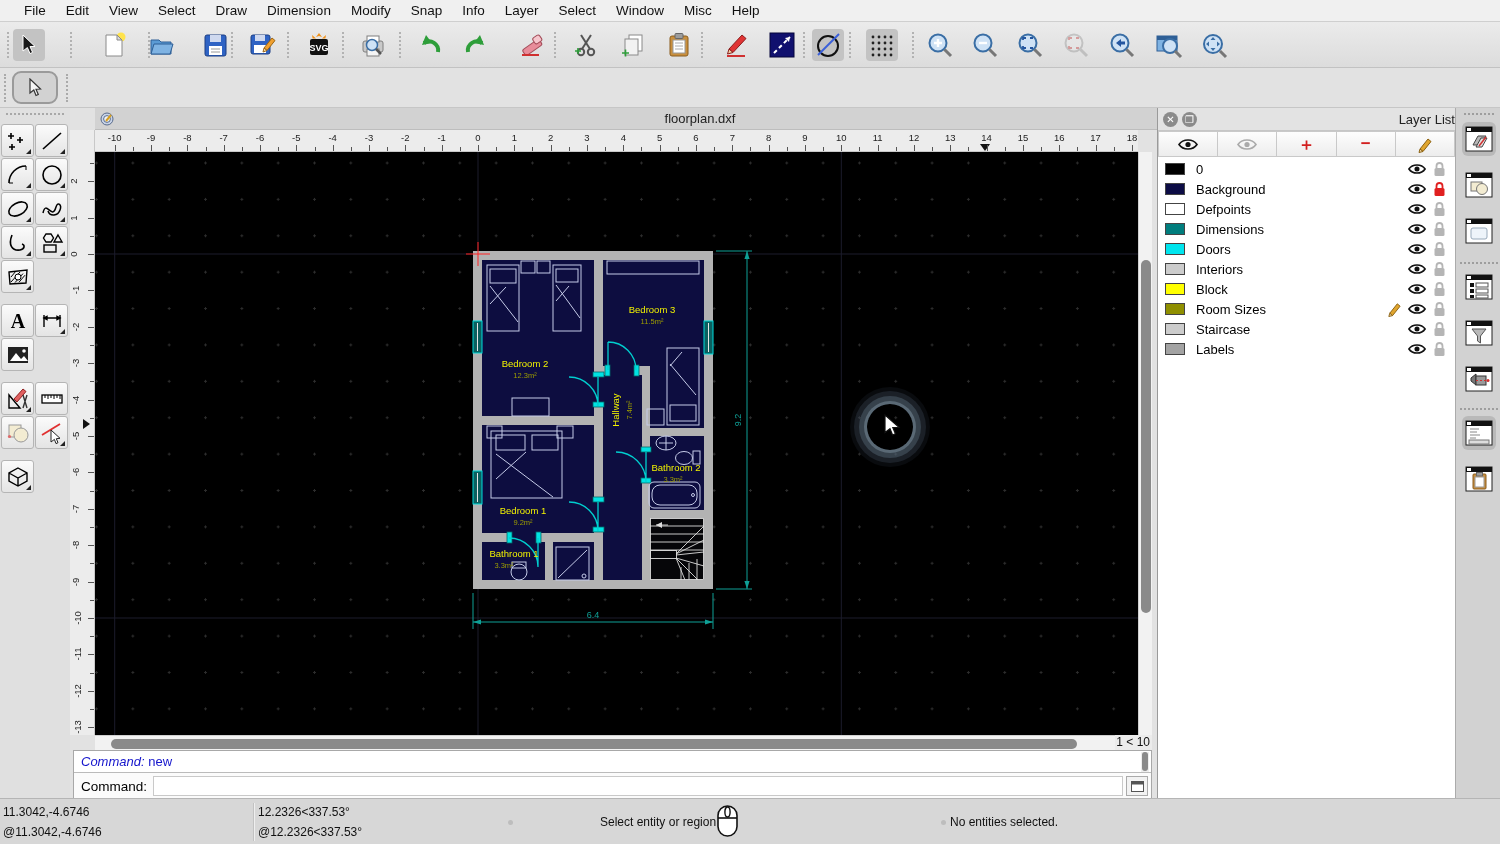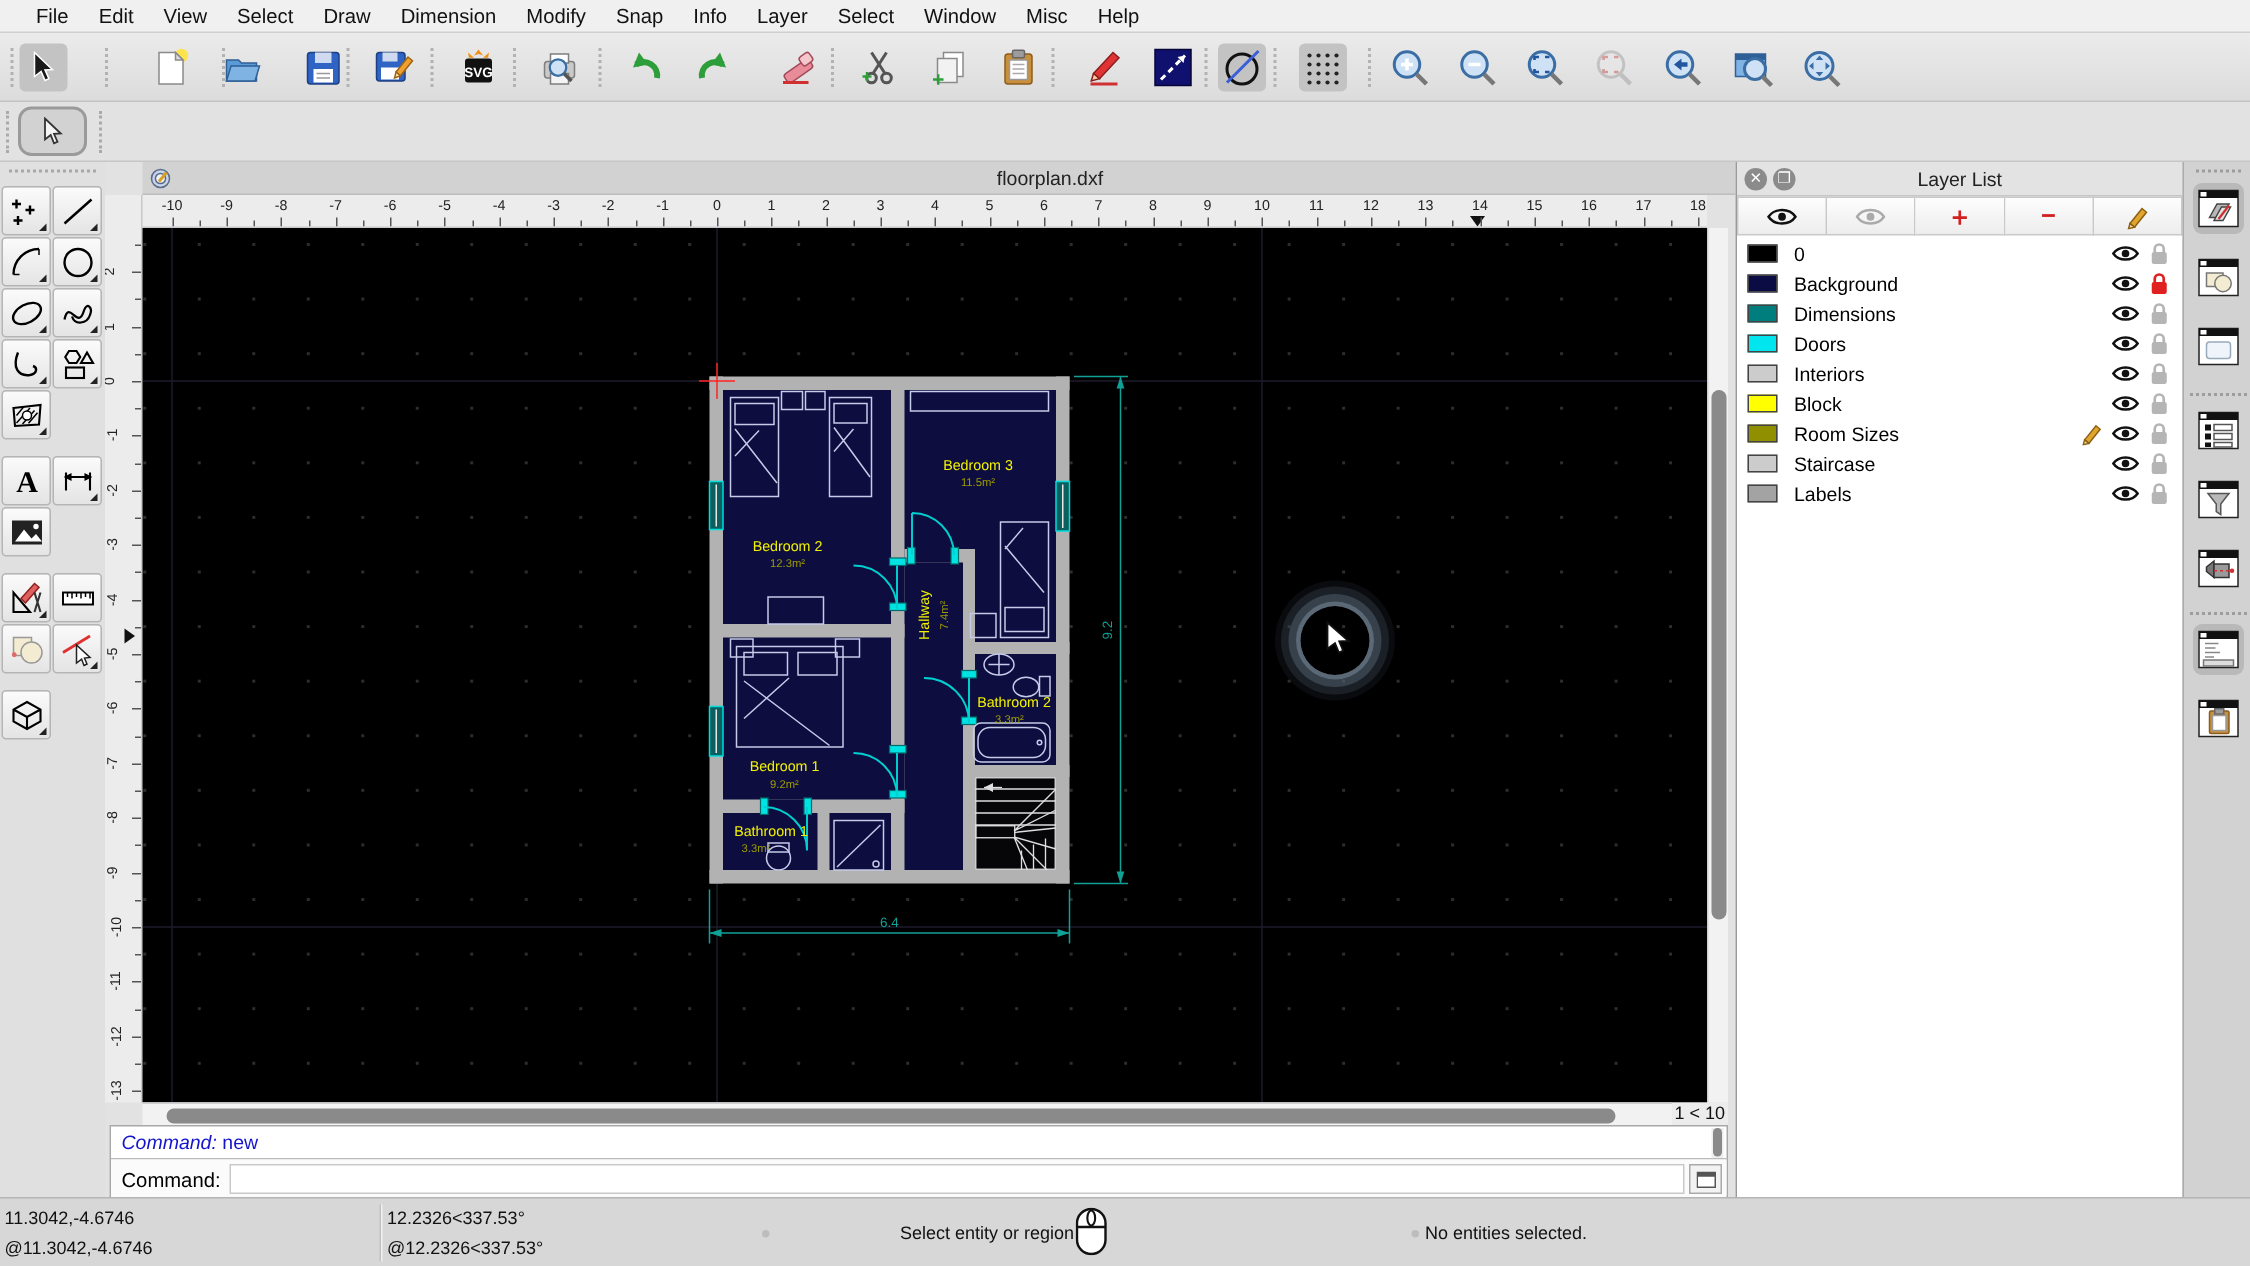--- a/index.html
+++ b/index.html
@@ -70,21 +70,21 @@
   
   #statusbar { left:0; top:798px; width:1500px; height:46px; background:#d7d7d7; border-top:1px solid #b5b5b5; font-size:12px; color:#111; }
   .st2 { position:absolute; line-height:14px; }
   #st-sep { position:absolute; left:253px; top:4px; height:38px; border-left:1px solid #c2c2c2; border-right:1px solid #efefef; }
   .status-dot { position:absolute; width:5px; height:5px; border-radius:50%; background:#bdbdbd; top:21px; }
 
   
   #layerpanel { left:1157px; top:108px; width:298px; height:690px; background:#fff; border-left:1px solid #9a9a9a; }
   #lp-header { position:absolute; left:0; top:0; width:100%; height:23px; background:#e3e3e3; border-bottom:1px solid #c6c6c6; }
   .lp-circle { position:absolute; top:3.5px; width:15px; height:15px; border-radius:50%; background:#8b8b8b; color:#fff; font-size:10px; line-height:15px; text-align:center; }
-  #lp-title { position:absolute; width:100%; text-align:center; font-size:13px; color:#222; line-height:23px; }
+  #lp-title { position:absolute; width:100%; text-align:right; font-size:13px; color:#222; line-height:23px; }
   #lp-toolbar { position:absolute; left:0; top:23px; width:100%; height:26px; display:flex; }
   .lp-cell { flex:1; border:1px solid #c9c9c9; border-left:none; background:linear-gradient(#fdfdfd,#ededed); display:flex; align-items:center; justify-content:center; font-weight:bold; }
   .lp-cell:first-child { border-left:1px solid #c9c9c9; }
   .lp-plus { color:#d21f1f; font-size:17px; } .lp-minus { color:#d21f1f; font-size:17px; }
   #layer-rows { position:absolute; left:0; top:51px; width:100%; }
   .lrow { position:relative; height:20px; display:flex; align-items:center; }
   .lswatch { width:20px; height:12px; border:1px solid #444; margin-left:7px; }
   .lname { font-size:13px; color:#000; margin-left:11px; flex:1; }
   .licon-pencil { width:16px; margin-right:6px; visibility:hidden; }
   .lrow.current .licon-pencil { visibility:visible; }
@@ -869,20 +869,36 @@
     <svg class="leye" width="18" height="12" viewBox="0 0 20 13">
           <path d="M1,6.5 C5,0.5 15,0.5 19,6.5 C15,12.5 5,12.5 1,6.5 z" fill="none" stroke="#111" stroke-width="1.8"></path>
           <circle cx="10" cy="6.5" r="2.8" fill="#111"></circle>
         </svg>
     <svg class="llock" width="13" height="15" viewBox="0 0 13 15">
           <path class="lk" d="M3.5,6 V4 a3,3 0 0 1 6,0 V6" fill="none" stroke="#e02020" stroke-width="1.8"></path>
           <rect class="lkb" x="1.5" y="6" width="10" height="8" rx="1.5" fill="#e02020"></rect>
         </svg>
   </div>
 
+  <div class="lrow">
+    <span class="lswatch" style="background: rgb(255, 255, 255);"></span>
+    <span class="lname">Defpoints</span>
+    <svg class="licon-pencil" width="16" height="16" viewBox="0 0 17 17">
+          <path d="M4,13 L12,3 L15,5.5 L7,15.5 z" fill="#e0a52e" stroke="#8a6010"></path>
+          <path d="M4,13 l3,2.5 l-4,1 z" fill="#f2d9a8" stroke="#8a6010"></path>
+        </svg>
+    <svg class="leye" width="18" height="12" viewBox="0 0 20 13">
+          <path d="M1,6.5 C5,0.5 15,0.5 19,6.5 C15,12.5 5,12.5 1,6.5 z" fill="none" stroke="#111" stroke-width="1.8"></path>
+          <circle cx="10" cy="6.5" r="2.8" fill="#111"></circle>
+        </svg>
+    <svg class="llock" width="13" height="15" viewBox="0 0 13 15">
+          <path class="lk" d="M3.5,6 V4 a3,3 0 0 1 6,0 V6" fill="none" stroke="#b5b5b5" stroke-width="1.8"></path>
+          <rect class="lkb" x="1.5" y="6" width="10" height="8" rx="1.5" fill="#b5b5b5"></rect>
+        </svg>
+  </div>
 
   <div class="lrow">
     <span class="lswatch" style="background: rgb(0, 125, 125);"></span>
     <span class="lname">Dimensions</span>
     <svg class="licon-pencil" width="16" height="16" viewBox="0 0 17 17">
           <path d="M4,13 L12,3 L15,5.5 L7,15.5 z" fill="#e0a52e" stroke="#8a6010"></path>
           <path d="M4,13 l3,2.5 l-4,1 z" fill="#f2d9a8" stroke="#8a6010"></path>
         </svg>
     <svg class="leye" width="18" height="12" viewBox="0 0 20 13">
           <path d="M1,6.5 C5,0.5 15,0.5 19,6.5 C15,12.5 5,12.5 1,6.5 z" fill="none" stroke="#111" stroke-width="1.8"></path>

